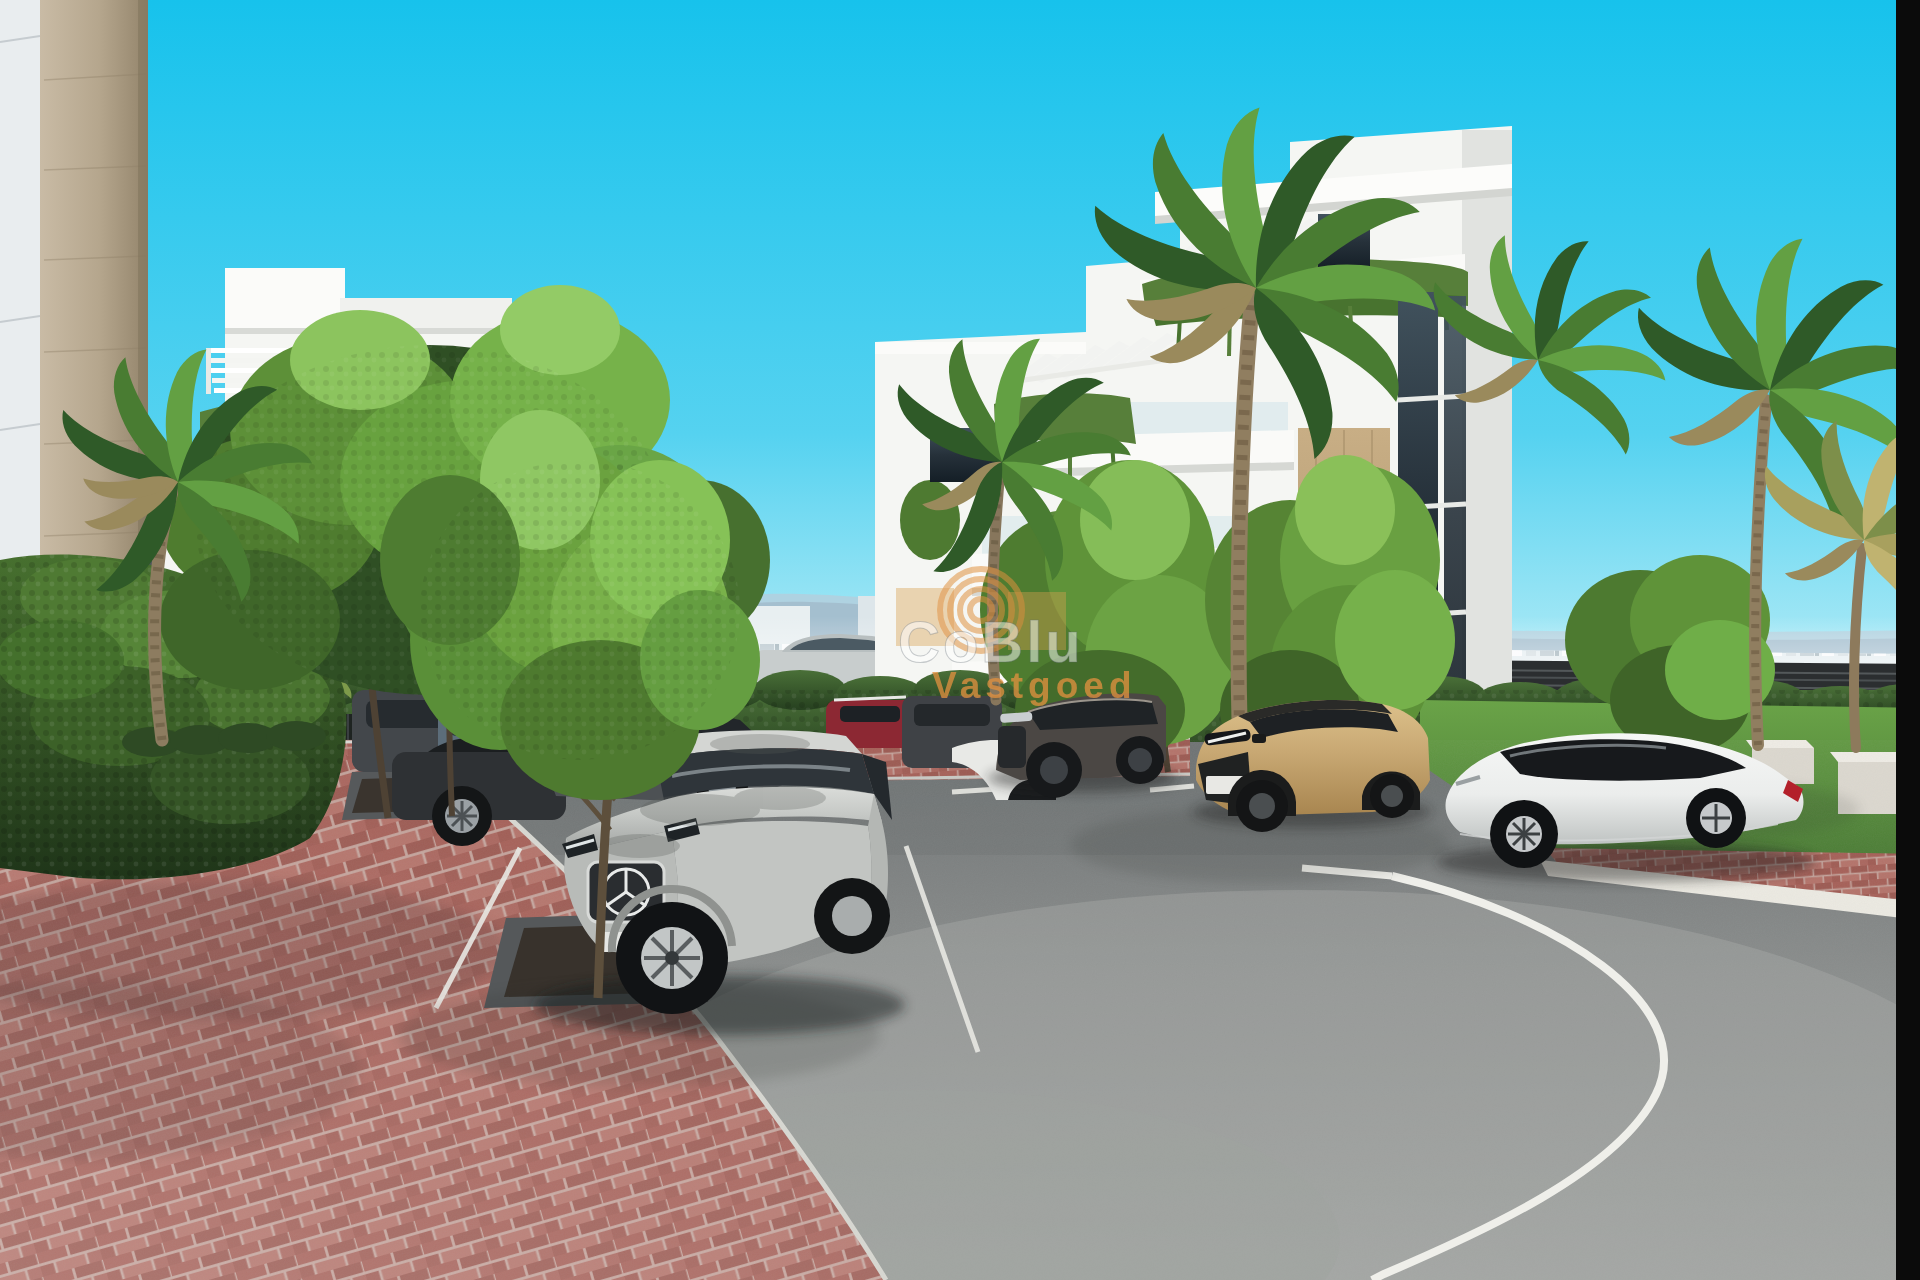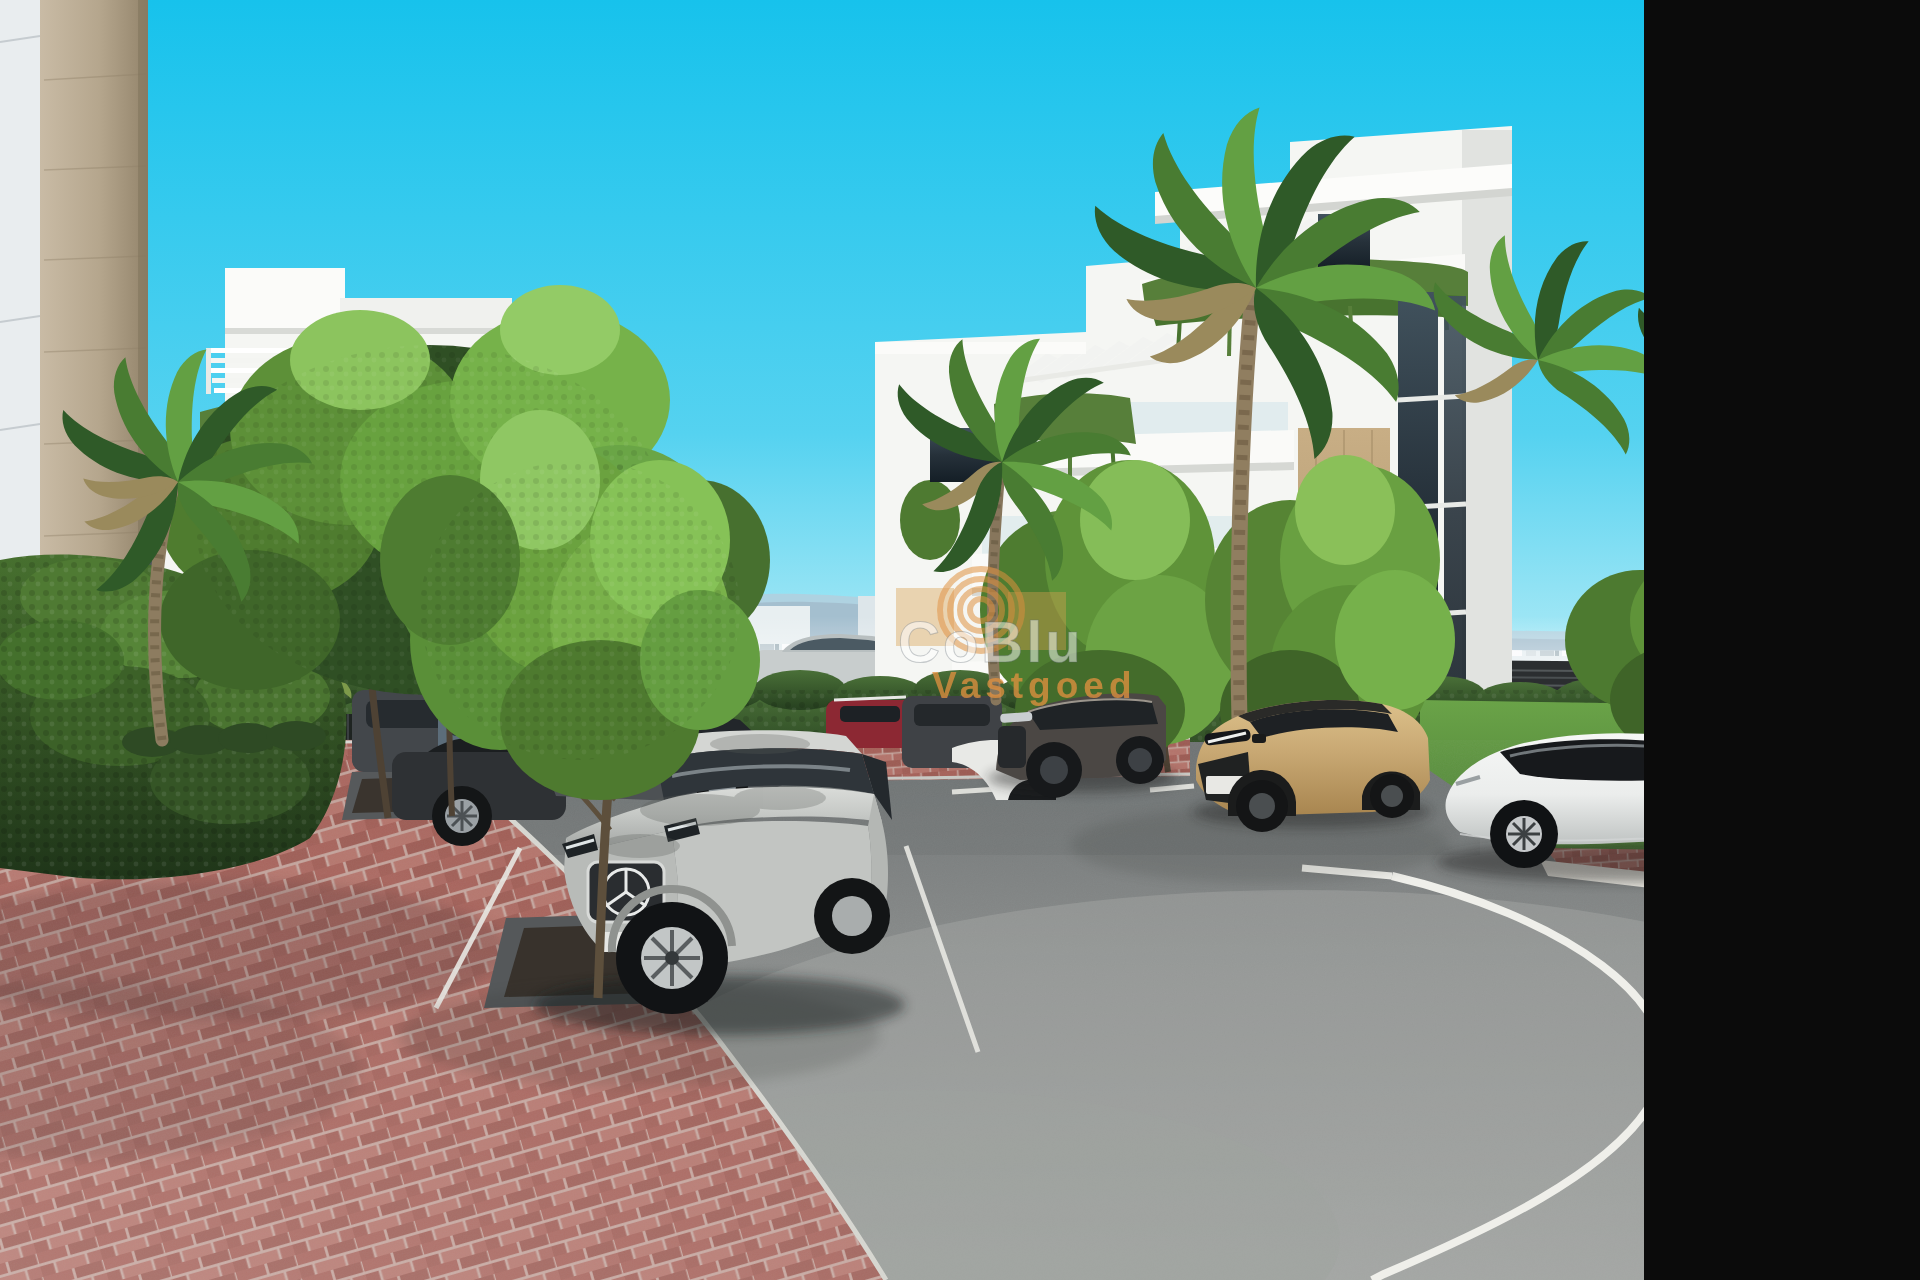--- a/index.html
+++ b/index.html
@@ -1,16 +1,16 @@
 <!DOCTYPE html>
 <html><head>
 <meta charset="utf-8">
 <style>
   html,body{margin:0;padding:0;background:#0b0b0b;}
-  .stage{position:relative;width:1644px;height:1280px;overflow:hidden;font-family:"Liberation Sans",sans-serif;}
+  .stage{position:relative;width:1896px;height:1280px;overflow:hidden;font-family:"Liberation Sans",sans-serif;}
   svg{display:block;width:1920px;height:1280px;}
   text{font-family:"Liberation Sans",sans-serif;}
 </style>
 </head>
 <body>
 
 <div class="stage">
 <svg viewBox="0 0 1920 1280" xmlns="http://www.w3.org/2000/svg">
   <defs>
     <linearGradient id="skyGrad" x1="0" y1="0" x2="0" y2="1">

